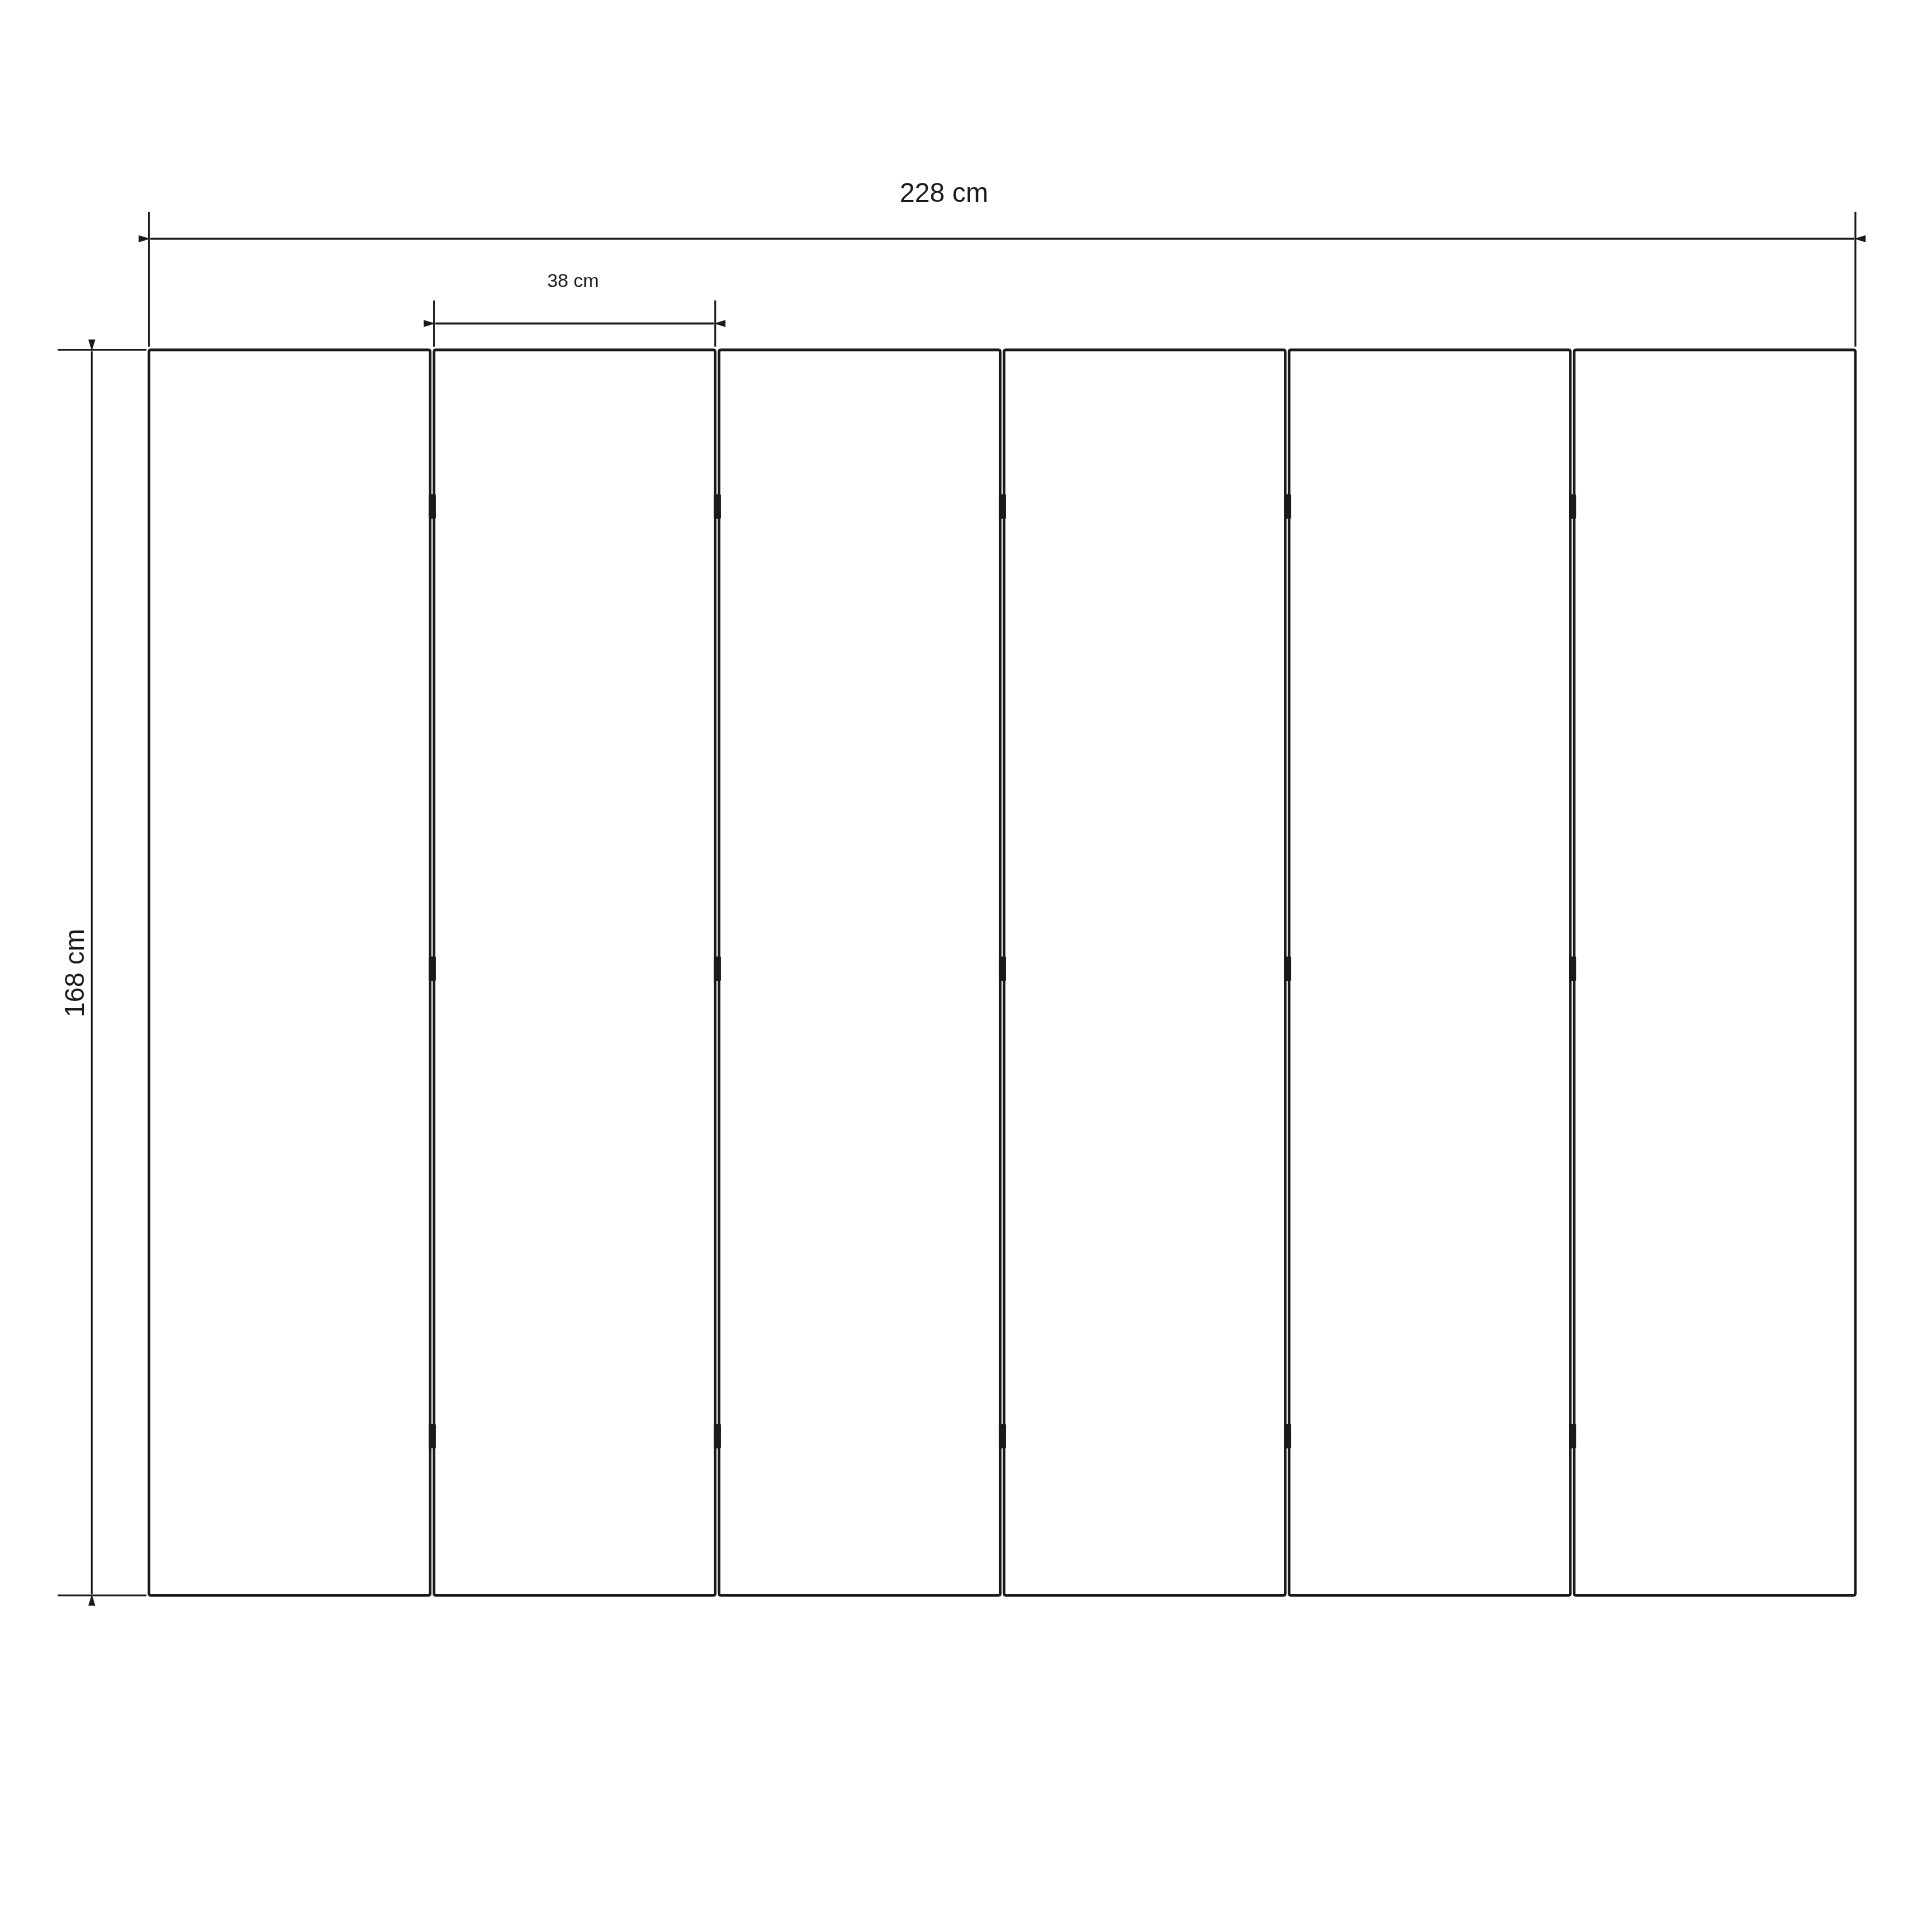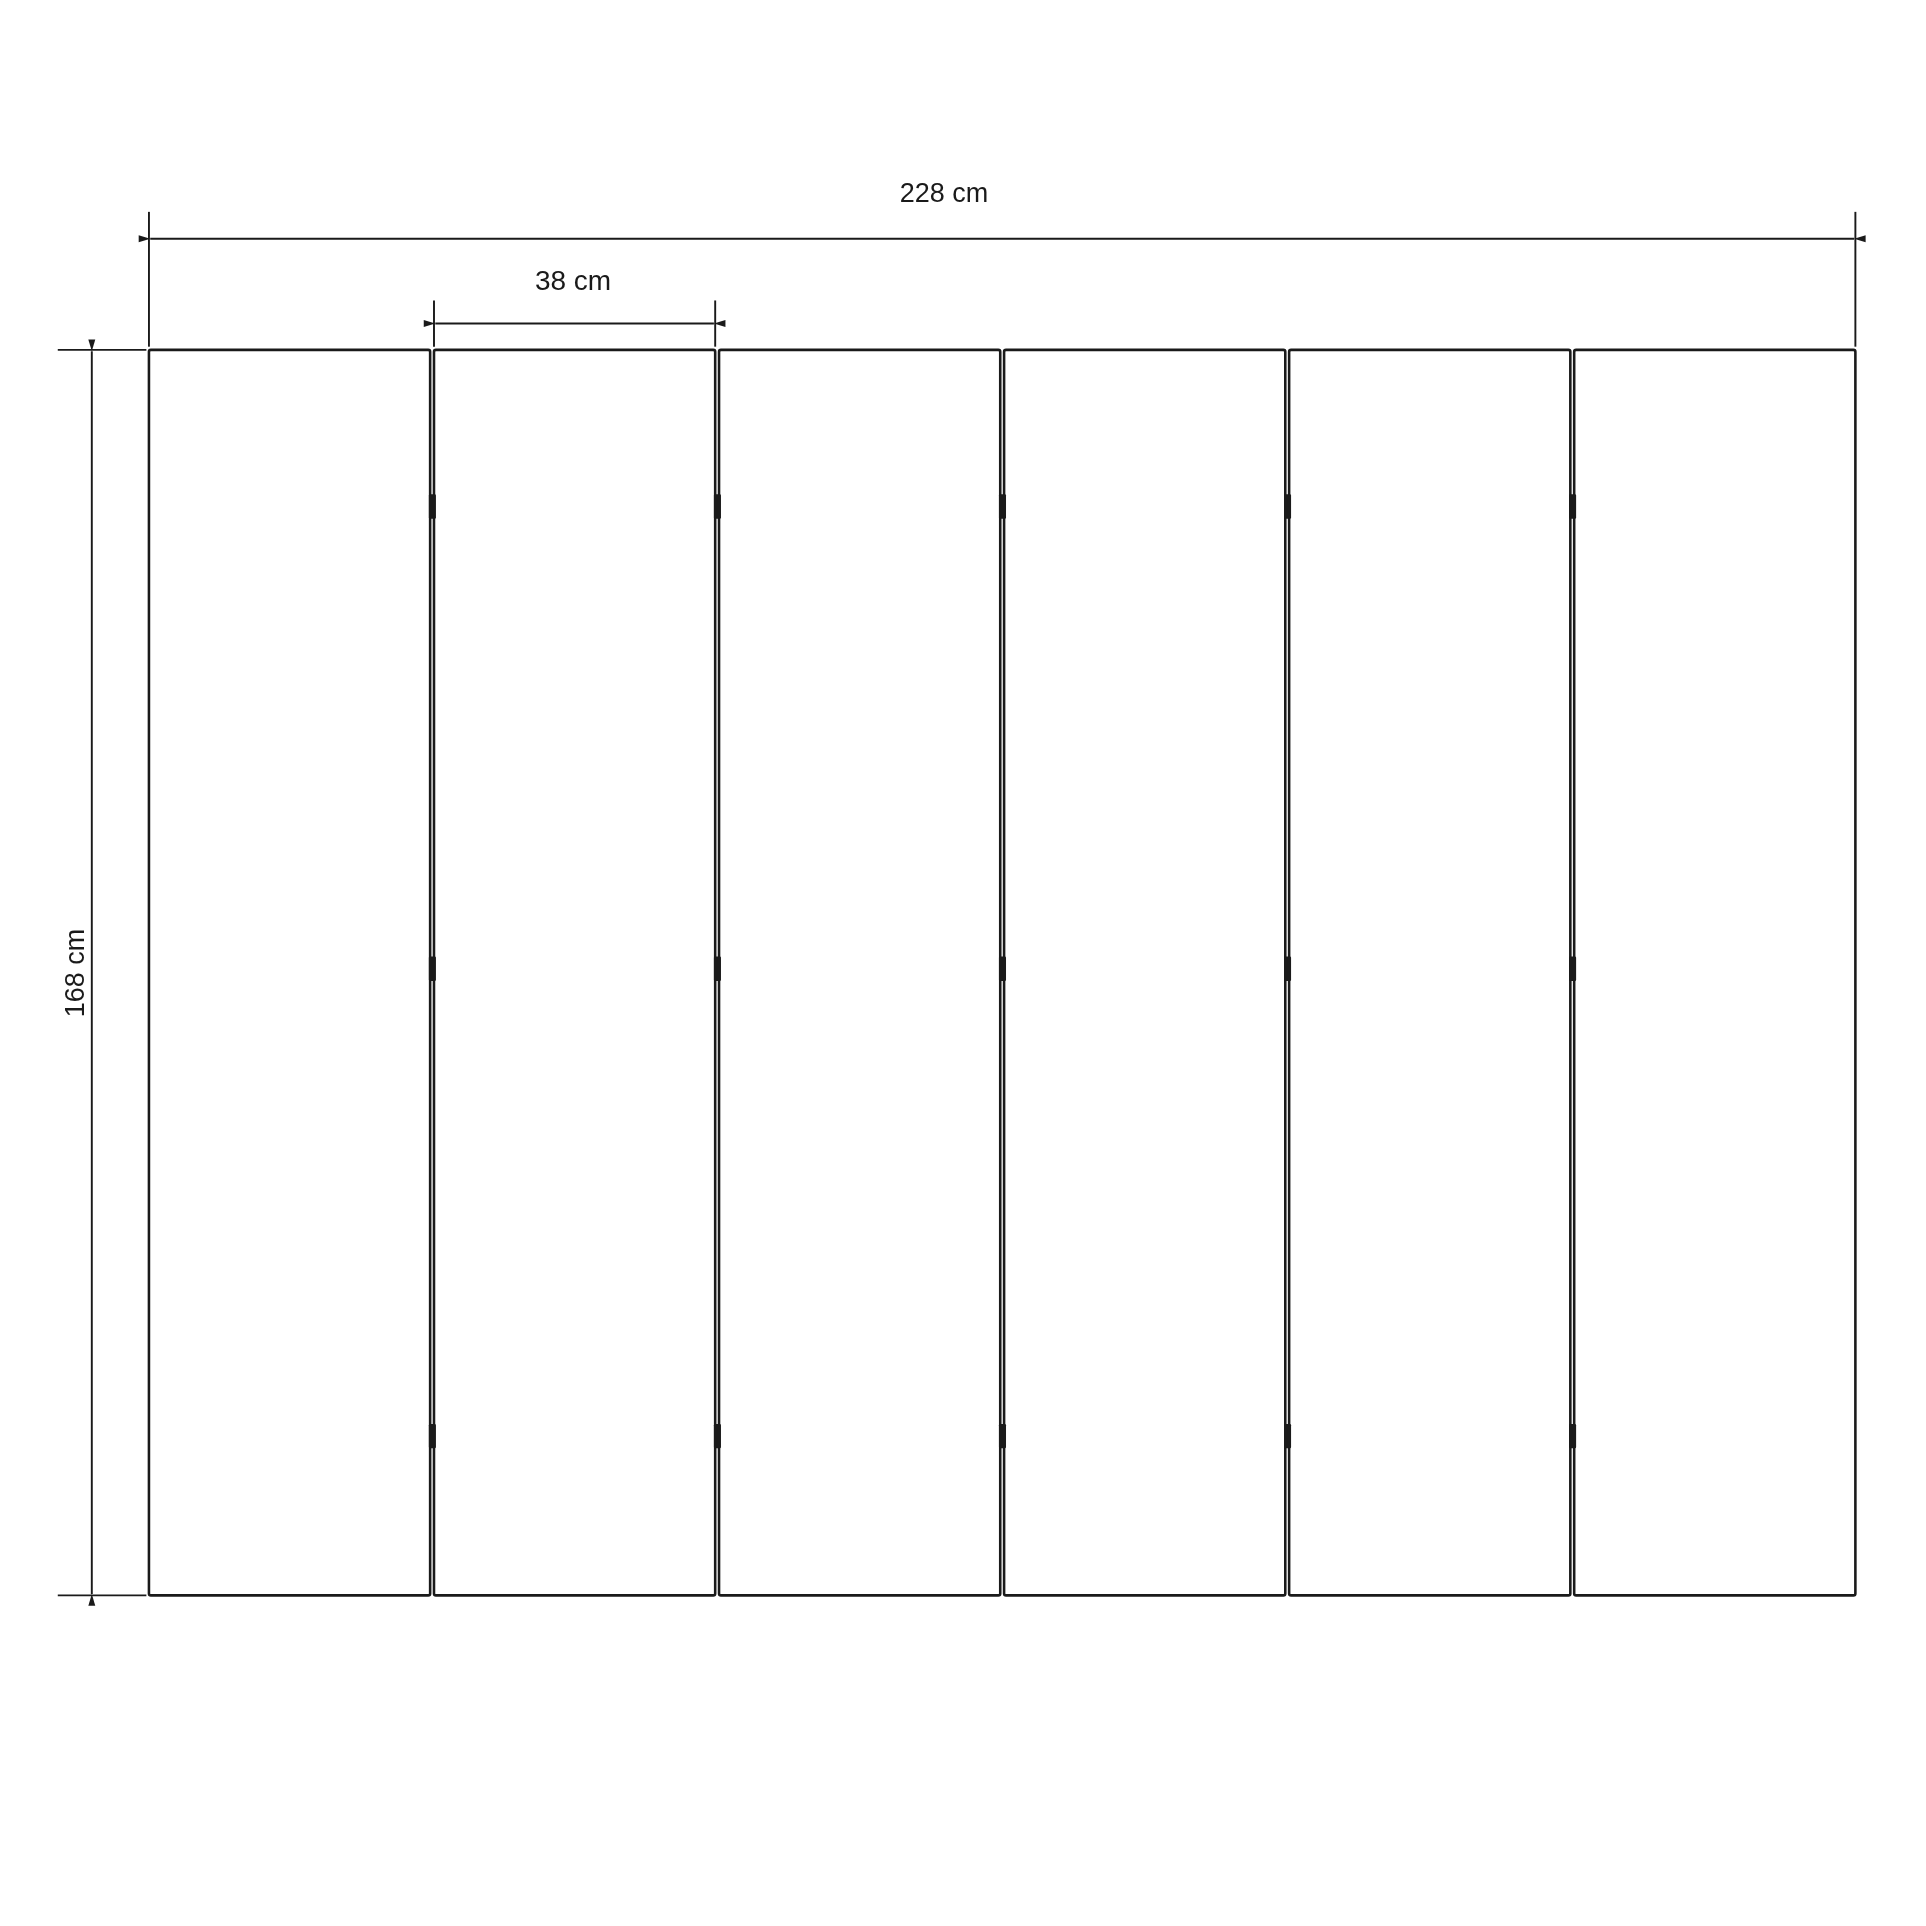--- a/index.html
+++ b/index.html
@@ -31,21 +31,21 @@
     color: #1a1a1a;
     white-space: nowrap;
   }
   #label-width-total {
     font-size: 27px;
     left: 944px;
     top: 193px;
     transform: translate(-50%, -50%);
   }
   #label-width-panel {
-    font-size: 28px;
+    font-size: 19px;
     left: 573px;
     top: 281px;
     transform: translate(-50%, -50%);
   }
   #label-height {
     font-size: 27px;
     left: 75px;
     top: 973px;
     transform: translate(-50%, -50%) rotate(-90deg);
   }

